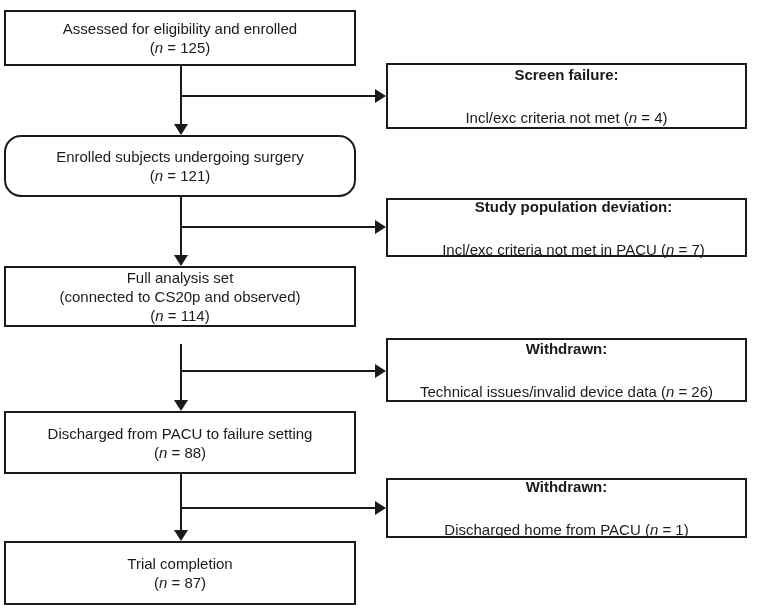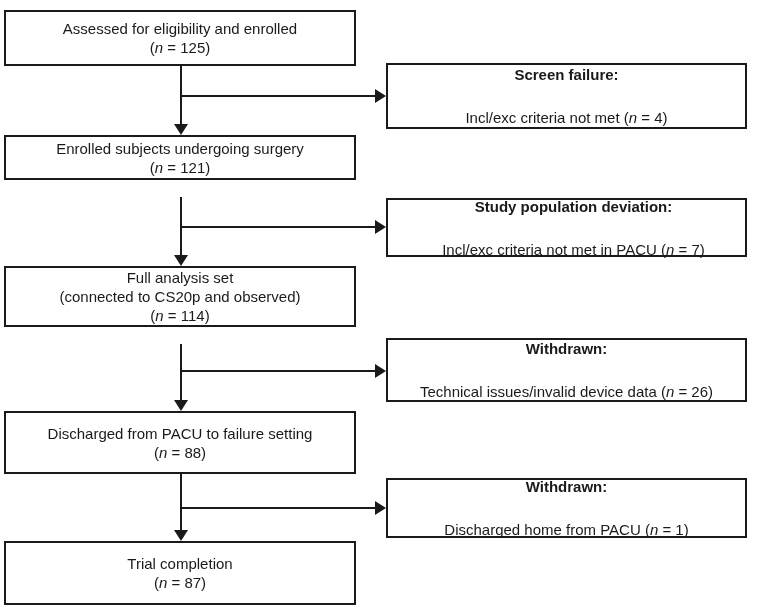--- a/index.html
+++ b/index.html
@@ -36,21 +36,21 @@
 </head>
 <body>
 
 <div id="diagram">
 
   <div class="box left-col" style="top:10px; height:56px;">
     <div class="line">Assessed for eligibility and enrolled</div>
     <div class="line">(<i>n</i> = 125)</div>
   </div>
 
-  <div class="box left-col" style="top:135px; height:45px;">
+  <div class="box left-col" style="top:135px; height:62px;border-radius:17px;">
     <div class="line">Enrolled subjects undergoing surgery</div>
     <div class="line">(<i>n</i> = 121)</div>
   </div>
 
   <div class="box left-col" style="top:266px; height:61px;">
     <div class="line">Full analysis set</div>
     <div class="line">(connected to CS20p and observed)</div>
     <div class="line">(<i>n</i> = 114)</div>
   </div>
 

